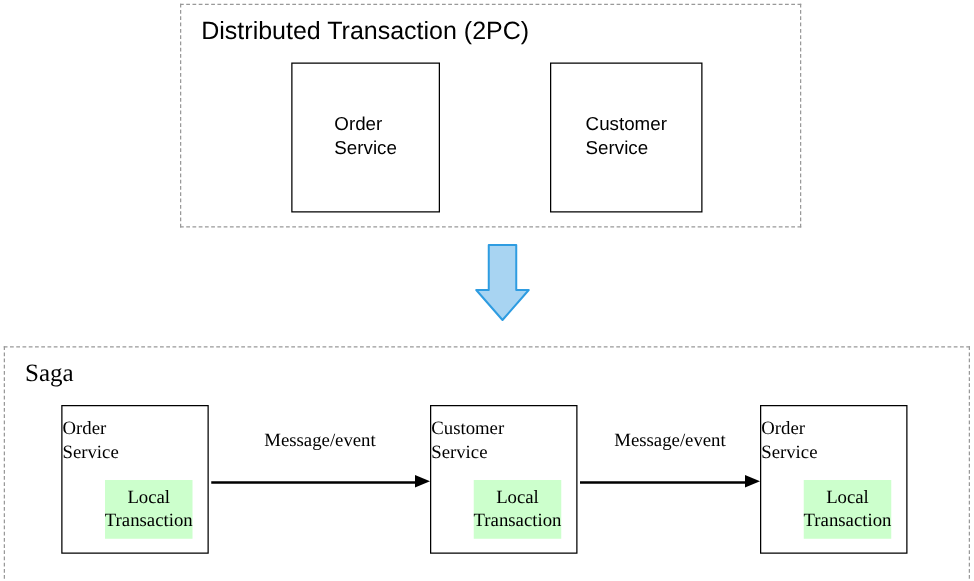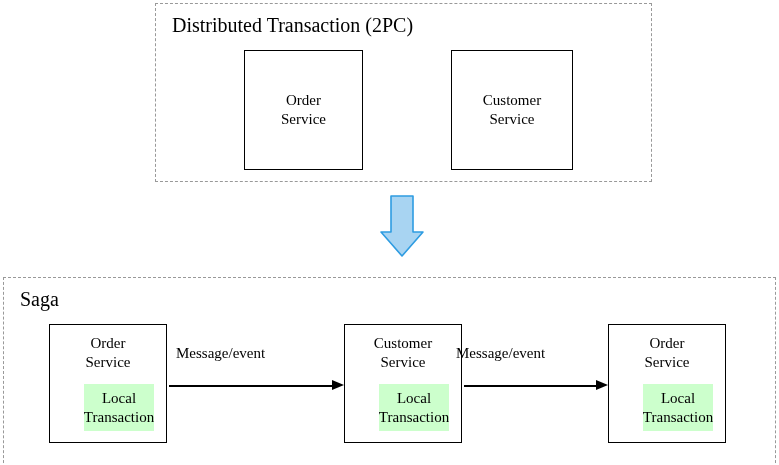--- a/index.html
+++ b/index.html
@@ -11,21 +11,21 @@
     font-family: "Liberation Sans", sans-serif;
     color: #000;
     overflow: hidden;
   }
   .group {
     position: absolute;
     border: 1px dashed #999999;
     background: #ffffff;
     box-sizing: border-box;
   }
-  #two-pc-group { left: 155px; top: 3px;  width: 497px; height: 179px; font-family: Liberation Serif, serif; }
+  #two-pc-group { left: 144px; top: 3px;  width: 497px; height: 179px; }
   #saga-group   { left: 3px;  top: 277px; width: 773px; height: 191px; font-family: Liberation Serif, serif; }
   .group-title {
     position: absolute;
     left: 16px;
     top: 9px;
     font-size: 20px;
     line-height: 24px;
     color: #000;
     white-space: nowrap;
   }
@@ -39,21 +39,20 @@
   .pc-box {
     display: flex;
     align-items: center;
     justify-content: center;
   }
   #pc-order    { left: 88px;  top: 46px; width: 119px; height: 120px; }
   #pc-customer { left: 295px; top: 46px; width: 122px; height: 120px; }
   .box-label {
     font-size: 15px;
     line-height: 1.25;
-    text-align: center;
     white-space: pre-line;
   }
   
   .saga-box { }
   #saga-box-0 { left: 45px;  top: 46px; width: 118px; height: 119px; }
   #saga-box-1 { left: 340px; top: 46px; width: 118px; height: 119px; }
   #saga-box-2 { left: 604px; top: 46px; width: 118px; height: 119px; }
   .saga-box .box-label {
     position: absolute;
     left: 0; right: 0;
@@ -90,21 +89,21 @@
     border-top: 5.5px solid transparent;
     border-bottom: 5.5px solid transparent;
   }
   #edge-head-0 { left: 328px; }
   #edge-head-1 { left: 592px; }
   .edge-label {
     position: absolute;
     top: 67px;
     width: 160px;
     font-size: 15px;
-    text-align: left;
+    text-align: center;
     white-space: nowrap;
   }
   #edge-label-0 { left: 172px; }
   #edge-label-1 { left: 452px; }
   #down-arrow {
     position: absolute;
     left: 380px;
     top: 195px;
     width: 44px;
     height: 62px;

